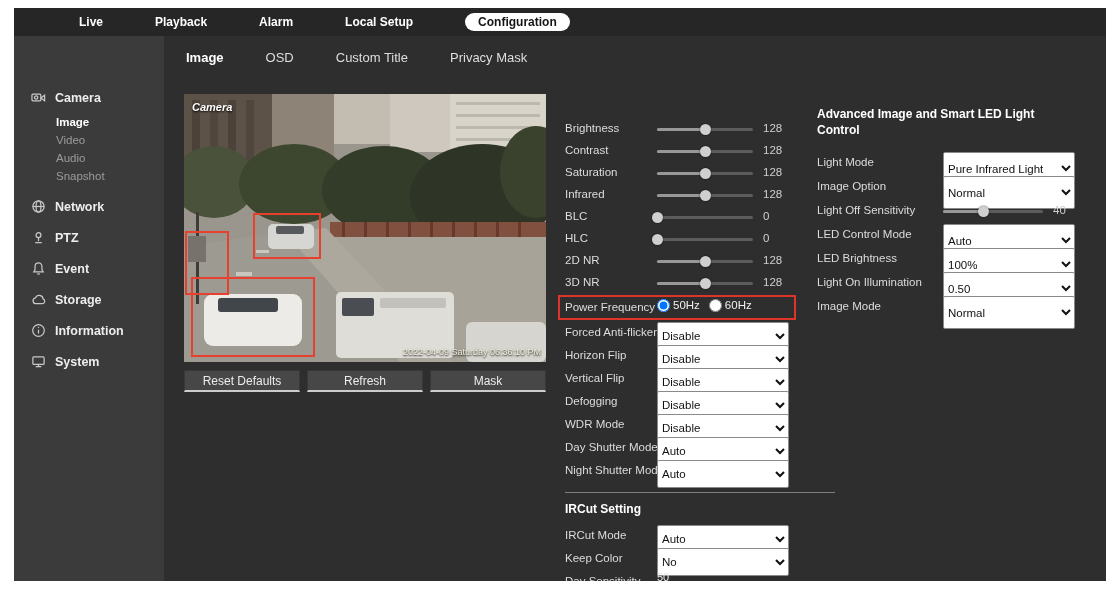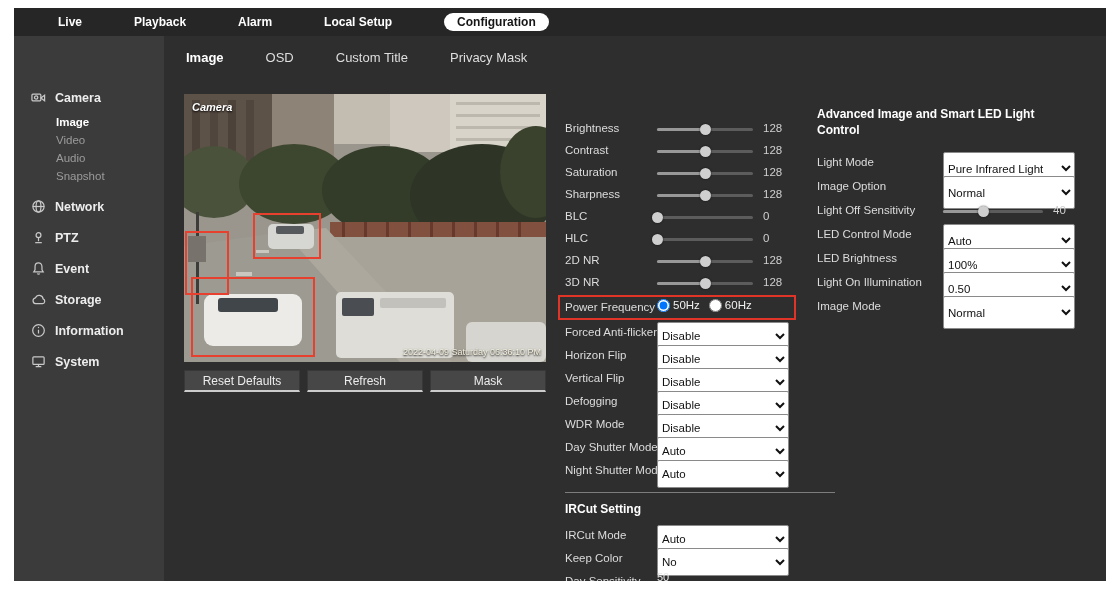--- a/index.html
+++ b/index.html
@@ -1,20 +1,20 @@
 <!DOCTYPE html>
 <html><head>
 <meta charset="utf-8">
 <style>
 *{box-sizing:border-box;margin:0;padding:0}
 html,body{width:1120px;height:591px;background:#fff;font-family:"Liberation Sans",sans-serif;position:relative;overflow:hidden}
 .ui{position:absolute;left:14px;top:8px;width:1092px;height:573px;background:#2e2e2e;overflow:hidden}
 
 
-.topbar{height:28px;background:#262626;display:flex;align-items:center;padding-left:44px;gap:52px}
+.topbar{height:28px;background:#262626;display:flex;align-items:center;padding-left:65px;gap:52px}
 .nav-item{color:#fff;font-size:12px;font-weight:bold;cursor:pointer;white-space:nowrap}
 .nav-item.active{background:#fff;color:#151515;padding:2px 13px;border-radius:10px}
 
 
 .body{display:flex;height:545px}
 .sidebar{width:150px;background:#3b3b3b;padding-top:46px;flex:none}
 .side-item{height:31px;display:flex;align-items:center;gap:9px;padding-left:16px;color:#ededed;font-weight:bold;font-size:12.5px;cursor:pointer;white-space:nowrap}
 .icon{width:16px;height:16px;display:inline-flex;align-items:center;justify-content:center;flex:none}
 .icon svg{stroke:#c9c9c9;fill:none;stroke-width:1.3}
 .side-group{margin-bottom:6px}
@@ -267,21 +267,21 @@
             <span class="mlbl">Saturation</span>
             <div class="slider">
                 <div class="track">
                   <div class="fill" style="width:50.19607843137255%"></div>
                   <div class="thumb" style="left:50.19607843137255%"></div>
                 </div>
               </div>
             <span class="mval">128</span>
           </div>
           <div class="mrow">
-            <span class="mlbl">Sharpness</span>
+            <span class="mlbl">Infrared</span>
             <div class="slider">
                 <div class="track">
                   <div class="fill" style="width:50.19607843137255%"></div>
                   <div class="thumb" style="left:50.19607843137255%"></div>
                 </div>
               </div>
             <span class="mval">128</span>
           </div>
           <div class="mrow">
             <span class="mlbl">BLC</span>

